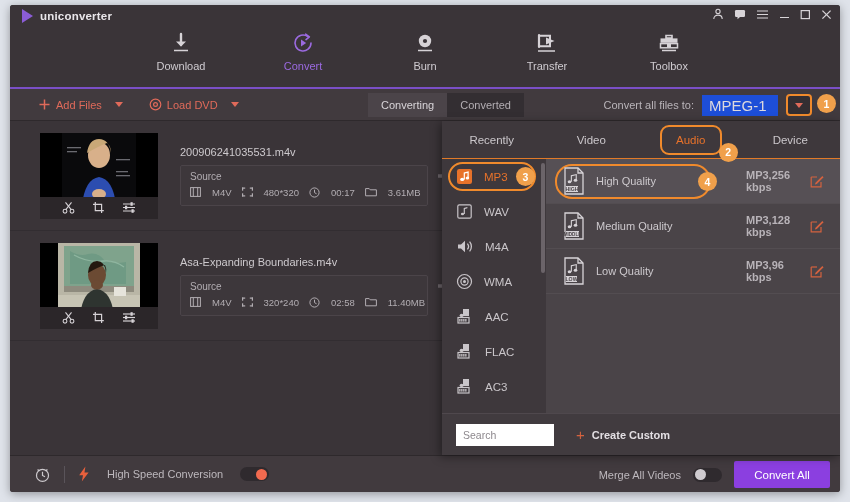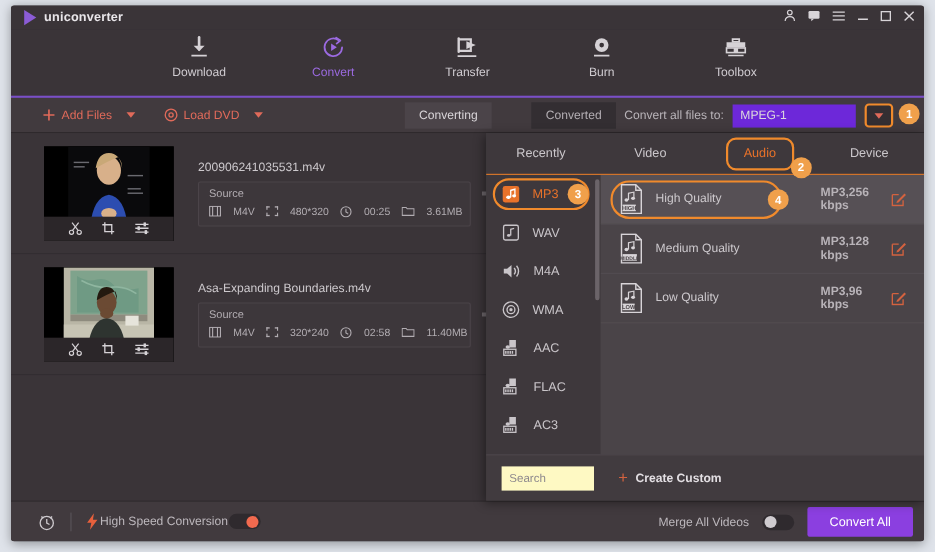--- a/index.html
+++ b/index.html
@@ -85,36 +85,36 @@
   .tb-dvd { margin-left: 26px; }
   .caret-sm {
     width: 0; height: 0;
     border-left: 4px solid transparent;
     border-right: 4px solid transparent;
     border-top: 5px solid #e06a5a;
     margin-left: 13px;
   }
   .seg-wrap {
     position: absolute; left: 358px; top: 4px;
-    display: flex; height: 24px; gap: 36px;
+    display: flex; height: 24px;
   }
   .seg {
     padding: 0 13px; height: 24px; line-height: 24px;
     font-size: 11px; color: #b3aeb3; background: #332e32;
     cursor: default;
   }
   .seg.active { background: #4b4449; color: #d9d5d9; }
   .cvt-to {
     position: absolute; right: 10px; top: 0;
     height: 32px; display: flex; align-items: center; gap: 8px;
   }
   .cvt-to-label { font-size: 11px; color: #b9b4b9; }
   .cvt-to-value {
-    width: 112px; height: 21px; background: #6d28d9;
-    color: #ddd9dd; font-size: 11px;
+    width: 76px; height: 21px; background: #1d4ed8;
+    color: #ddd9dd; font-size: 15px;
     display: flex; align-items: center; padding-left: 7px;
   }
   .cvt-drop {
     width: 26px; height: 22px;
     border: 2px solid #f08a2c; border-radius: 4px;
     background: #332e32;
     display: flex; align-items: center; justify-content: center;
     margin-right: 18px;
   }
   .cvt-drop i {
@@ -256,22 +256,22 @@
   .q-rate { flex: 1; color: #b8b3b8; font-size: 11px; margin-left: 30px; font-weight: bold; }
   .q-edit { width: 46px; display: flex; justify-content: center; color: #d4623f; }
   .panel-foot {
     height: 42px;
     background: #413b3f;
     display: flex; align-items: center;
     padding-left: 14px; gap: 22px;
     border-top: 1px solid #4f484d;
   }
   .search-box {
-    width: 84px; height: 22px;
-    background: #fef9c3; border: none;
+    width: 98px; height: 22px;
+    background: #ffffff; border: none;
     color: #8d888d; font-size: 10.5px;
     padding-left: 7px;
     font-family: "Liberation Sans", sans-serif;
   }
   .search-box::placeholder { color: #8d888d; }
   .create-custom {
     display: flex; align-items: center; gap: 7px;
     color: #e3dfe3; font-size: 11px; font-weight: bold; cursor: default;
   }
   .plus-orange { color: #d4623f; font-size: 15px; font-weight: normal; }
@@ -279,21 +279,21 @@
   
   .bottombar {
     position: relative;
     height: 37px;
     background: #413a3e;
     border-top: 1px solid #2e292c;
     display: flex; align-items: center;
   }
   .bb-clock { margin-left: 24px; color: #cdc9cd; display: flex; }
   .bb-div { width: 1px; height: 17px; background: #5a545a; margin: 0 13px; }
-  .bb-hs { display: flex; align-items: center; gap: 1px; }
+  .bb-hs { display: flex; align-items: center; gap: 17px; }
   .bb-hs .hs-label { color: #bdb8bd; font-size: 11px; }
   .toggle {
     width: 29px; height: 14px; border-radius: 7px;
     background: #2f2a2e; position: relative;
   }
   .toggle .knob {
     position: absolute; top: 1.5px;
     width: 11px; height: 11px; border-radius: 50%;
   }
   .toggle.on .knob { right: 2px; background: #f26a4f; }
@@ -384,39 +384,39 @@
           <path d="M20 12a8 8 0 1 1-3.2-6.4" fill="none" stroke="#9b6ae0" stroke-width="1.6" stroke-linecap="round"></path>
           <path d="M14.6 3.2 L18.4 5.8 L15 8.6" fill="none" stroke="#9b6ae0" stroke-width="1.6" stroke-linecap="round" stroke-linejoin="round"></path>
           <path d="M10 8.6 L15.2 12 L10 15.4 Z" fill="#9b6ae0"></path>
         </svg>
       </div>
       <div class="ni-label">Convert</div>
     </div>
 
     <div class="nav-item">
       <div class="ni-icon">
+        <svg width="24" height="24" viewBox="0 0 24 24">
+          <circle cx="12" cy="10" r="6.2" fill="#d6d2d6"></circle>
+          <circle cx="12" cy="10" r="2.1" fill="#3a3438"></circle>
+          <line x1="5" y1="19.5" x2="19" y2="19.5" stroke="#d6d2d6" stroke-width="1.5"></line>
+        </svg>
+      </div>
+      <div class="ni-label">Burn</div>
+    </div>
+
+    <div class="nav-item">
+      <div class="ni-icon">
         <svg width="26" height="24" viewBox="0 0 26 24">
           <path d="M5 4 L5 16" stroke="#d6d2d6" stroke-width="2.2" stroke-linecap="round"></path>
           <path d="M5 4.8 L16 4.8 L16 15.2 L5 15.2" fill="none" stroke="#d6d2d6" stroke-width="2"></path>
           <path d="M12 6.4 L20.5 10 L12 13.6 Z" fill="#d6d2d6"></path>
           <line x1="4" y1="20" x2="21" y2="20" stroke="#d6d2d6" stroke-width="1.5"></line>
         </svg>
       </div>
       <div class="ni-label">Transfer</div>
-    </div>
-
-    <div class="nav-item">
-      <div class="ni-icon">
-        <svg width="24" height="24" viewBox="0 0 24 24">
-          <circle cx="12" cy="10" r="6.2" fill="#d6d2d6"></circle>
-          <circle cx="12" cy="10" r="2.1" fill="#3a3438"></circle>
-          <line x1="5" y1="19.5" x2="19" y2="19.5" stroke="#d6d2d6" stroke-width="1.5"></line>
-        </svg>
-      </div>
-      <div class="ni-label">Burn</div>
     </div>
 
     <div class="nav-item">
       <div class="ni-icon">
         <svg width="24" height="24" viewBox="0 0 24 24">
           <path d="M9 4.5 h6 v2.6 h-6 z" fill="none" stroke="#d6d2d6" stroke-width="1.6"></path>
           <rect x="3.5" y="7.4" width="17" height="4.4" fill="#d6d2d6"></rect>
           <rect x="3.5" y="12.6" width="17" height="4.2" fill="none" stroke="#d6d2d6" stroke-width="1.5"></rect>
           <rect x="10" y="12.6" width="4" height="4.2" fill="#d6d2d6"></rect>
           <line x1="5" y1="19.5" x2="19" y2="19.5" stroke="#d6d2d6" stroke-width="1.4"></line>
@@ -556,21 +556,21 @@
                   </span>
                 <span>480*320</span>
               </div>
               <div class="meta">
                 <span>
                     <svg width="11" height="11" viewBox="0 0 11 11">
                       <circle cx="5.5" cy="5.5" r="4.6" fill="none" stroke="#b2adb2" stroke-width="1"></circle>
                       <path d="M5.5 2.7 L5.5 5.6 L7.6 6.8" fill="none" stroke="#b2adb2" stroke-width="1"></path>
                     </svg>
                   </span>
-                <span>00:25</span>
+                <span>00:17</span>
               </div>
               <div class="meta">
                 <span>
                     <svg width="12" height="10" viewBox="0 0 12 10">
                       <path d="M0.6 8.8 L0.6 1.6 L4.2 1.6 L5.2 2.8 L11.4 2.8 L11.4 8.8 Z" fill="none" stroke="#b2adb2" stroke-width="1"></path>
                     </svg>
                   </span>
                 <span>3.61MB</span>
               </div>
             </div>

